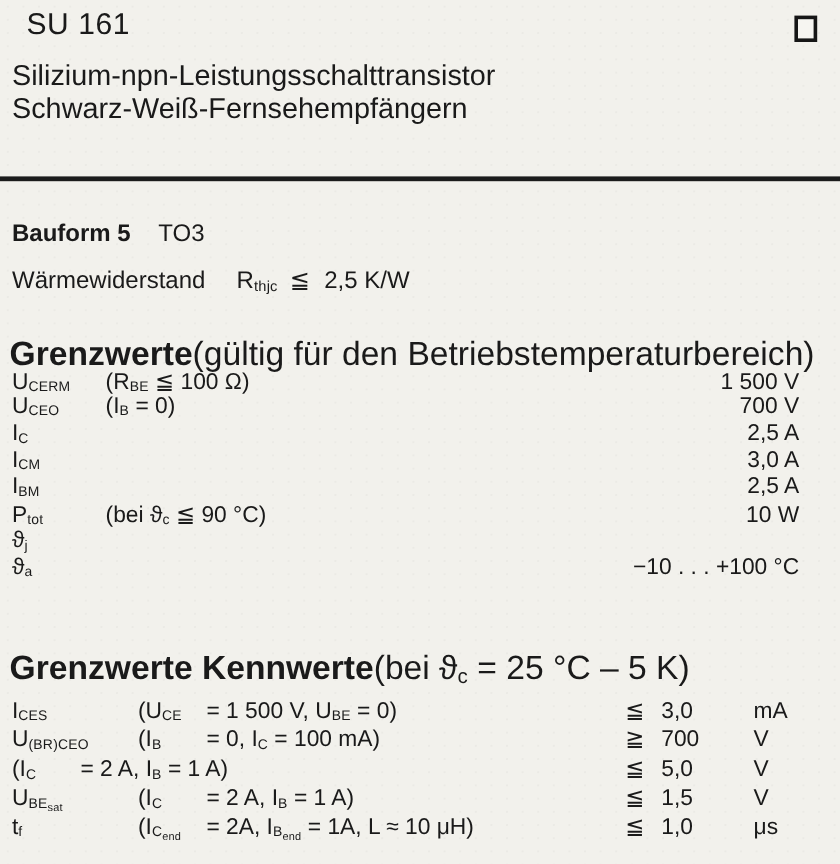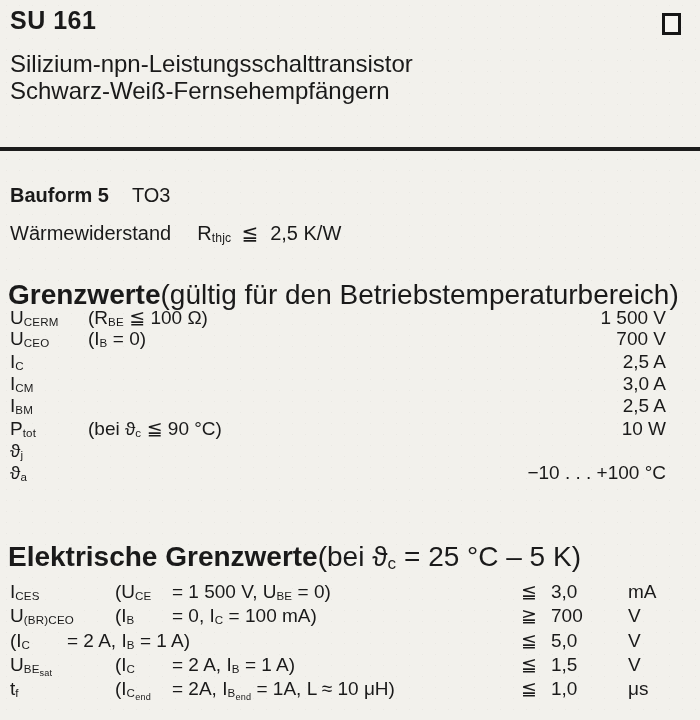--- a/index.html
+++ b/index.html
@@ -4,21 +4,21 @@
 <style>
   html,body{margin:0;padding:0;background:#888;}
   .page{
     position:relative;width:700px;height:720px;overflow:hidden;
     background:#f2f1ec;
     background-image:radial-gradient(rgba(40,40,40,0.045) 0.6px, transparent 0.7px);
     background-size:13px 11px;
     font-family:"Liberation Sans", sans-serif;
     color:#1a1a1a;
   }
-  .part-number{position:absolute;left:10px;top:6px;font-size:25px;font-weight:700;letter-spacing:0.5px;}
+  .part-number{position:absolute;left:22px;top:6px;font-size:25px;font-weight:400;letter-spacing:0.5px;}
   .corner-box{position:absolute;left:662px;top:13px;width:13px;height:16px;border:3px solid #161616;background:#f6f5f1;}
   .subtitle{position:absolute;left:10px;top:50px;font-size:24px;line-height:27px;}
   .rule{position:absolute;left:0;top:147px;width:700px;height:4px;background:#1c1c1c;}
   .bauform{position:absolute;left:10px;top:184px;font-size:20px;}
   .bauform .b{font-weight:700;margin-right:23px;}
   .thermal{position:absolute;left:10px;top:221px;font-size:20px;}
   .thermal .lbl{margin-right:26px;}
   .thermal .sym{margin-right:10px;}
   .thermal .rel{margin-right:12px;}
   .sec-head{position:absolute;left:8px;font-size:28px;}
@@ -117,21 +117,21 @@
       </div>
 
       <div class="g-row">
         <span class="g-sym"><span class="sg-t">ϑ</span><span class="sg-s">a</span></span>
         <span class="g-cond"></span>
         <span class="g-val">−10 . . . +100 °C</span>
       </div>
     </div>
 
   <div class="sec-head" id="kenn-head">
-    <span class="b">Elektrische Grenzwerte</span><span><span class="sg-t">(bei ϑ</span><span class="sg-s">c</span><span class="sg-t"> = 25 °C – 5 K)</span></span>
+    <span class="b">Grenzwerte Kennwerte</span><span><span class="sg-t">(bei ϑ</span><span class="sg-s">c</span><span class="sg-t"> = 25 °C – 5 K)</span></span>
   </div>
 
   <div class="k-table">
 
       <div class="k-row">
         <span class="k-sym"><span class="sg-t">I</span><span class="sg-s">CES</span></span>
         <span class="k-cond">
           <span class="k-var"><span class="sg-t">(U</span><span class="sg-s">CE</span></span>
           <span class="k-rest"><span class="sg-t">= 1 500 V, U</span><span class="sg-s">BE</span><span class="sg-t"> = 0)</span></span>
         </span>

